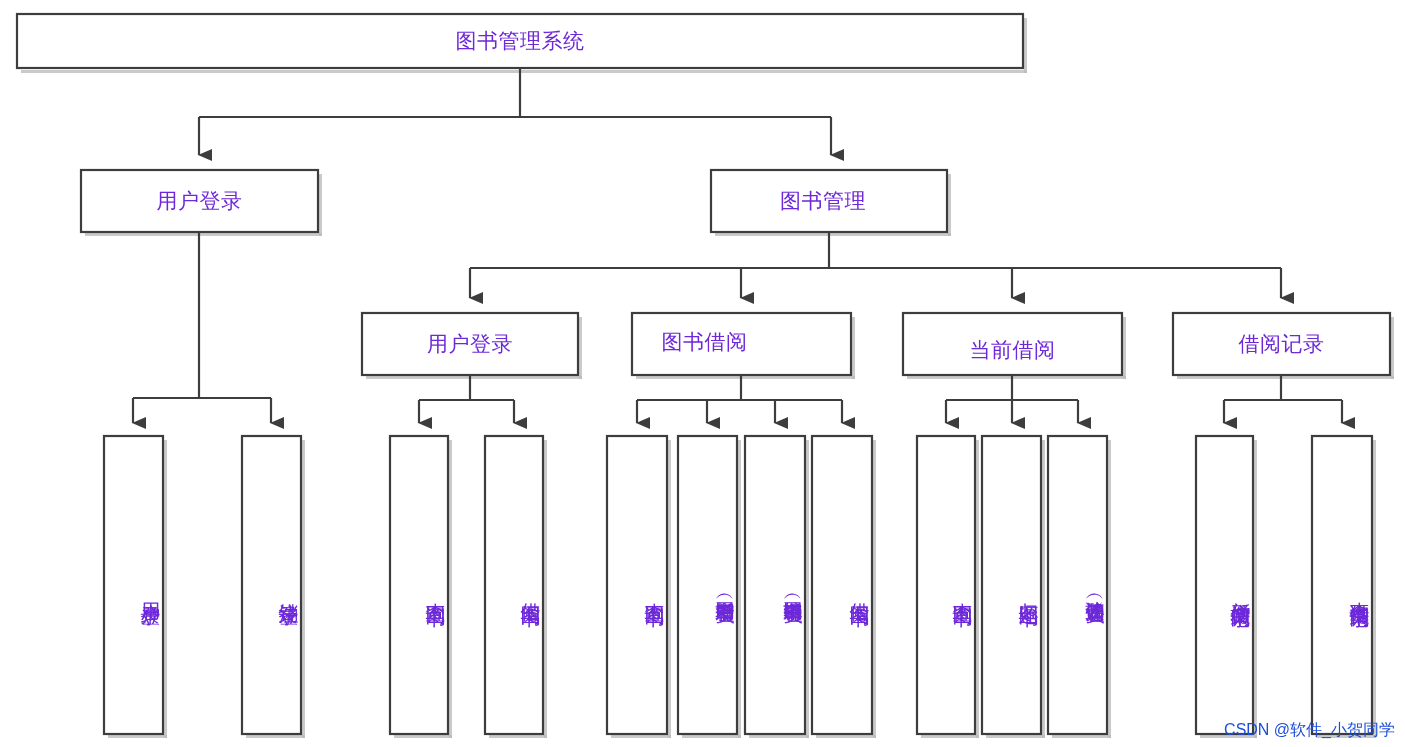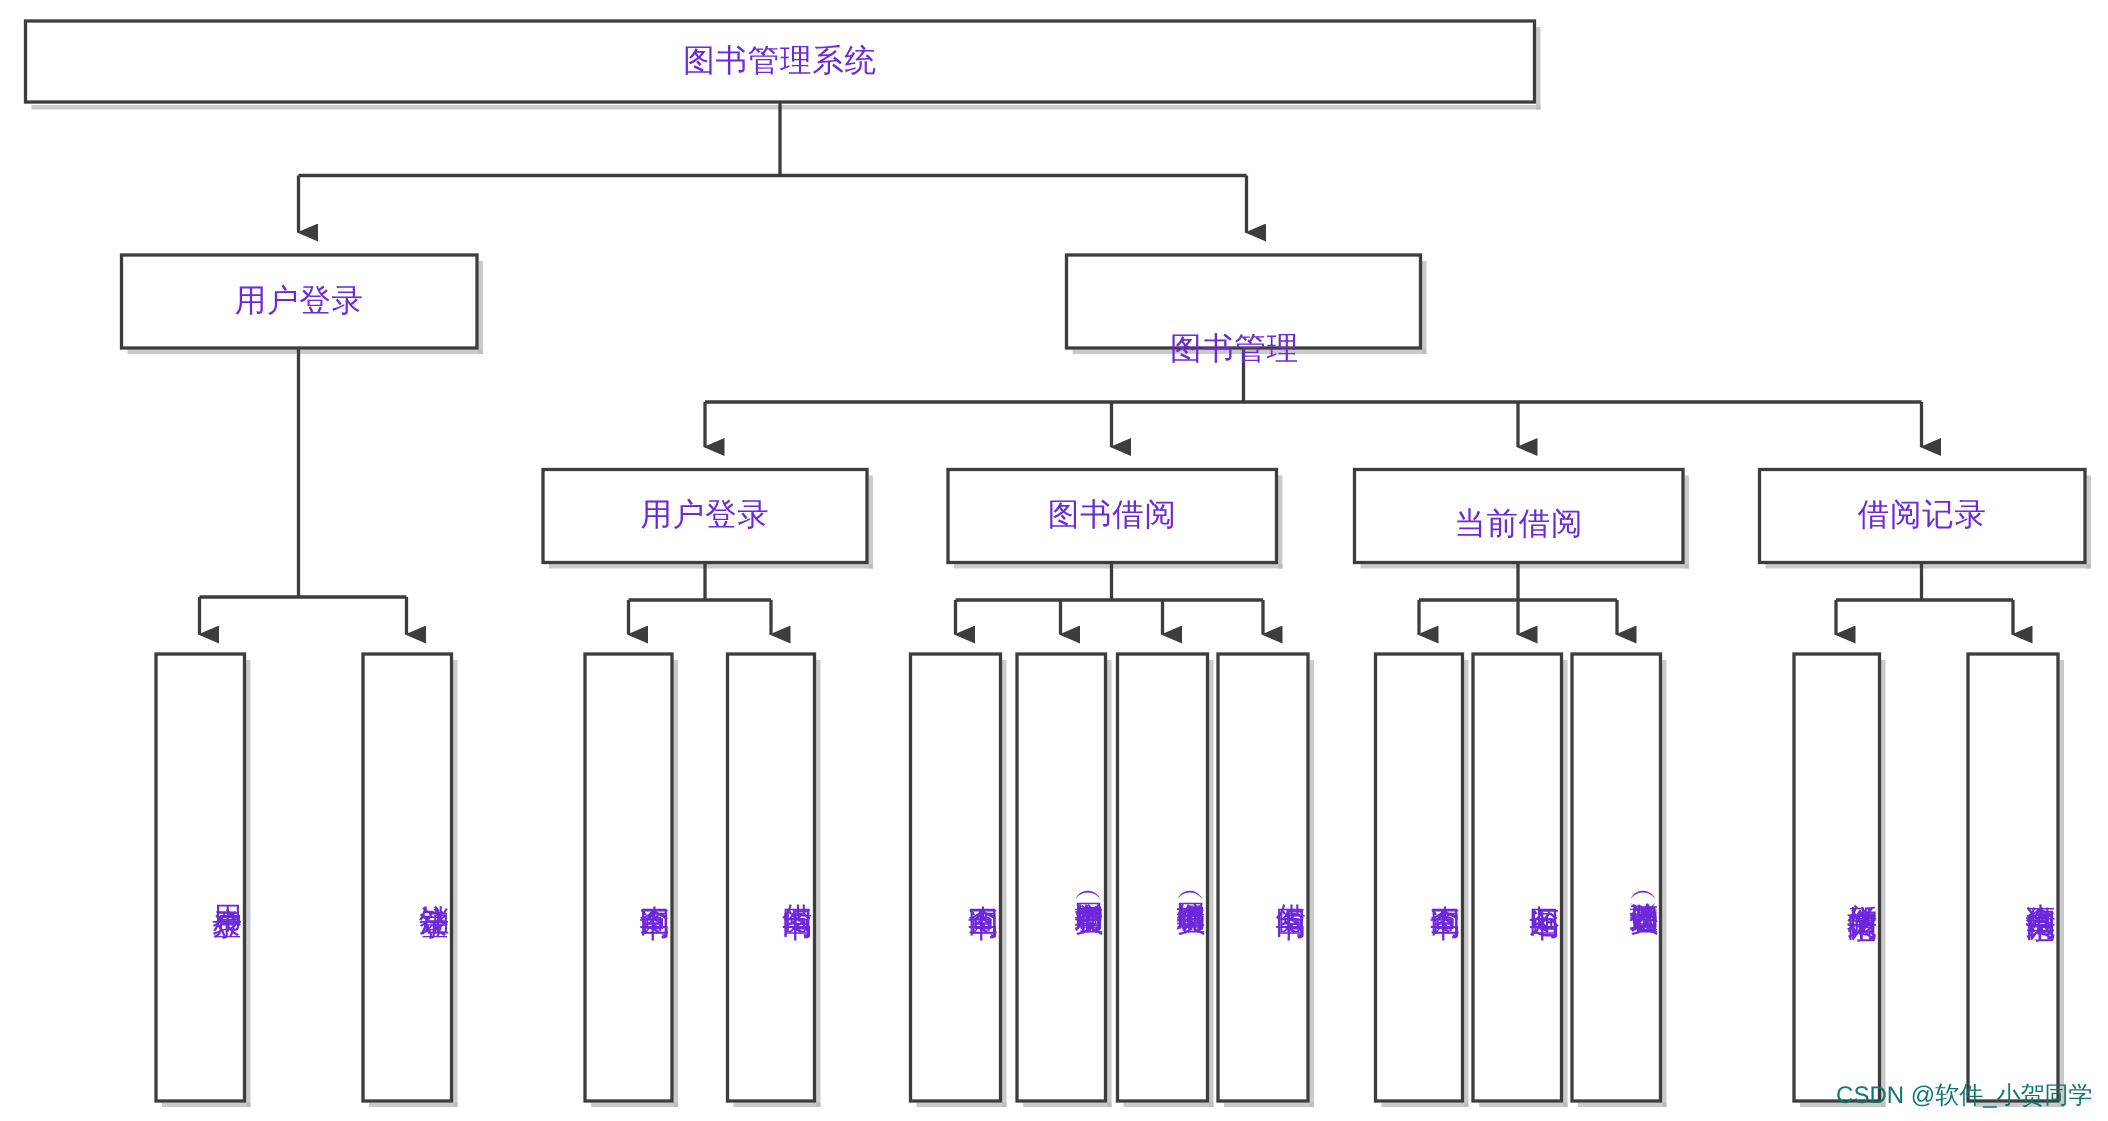--- a/index.html
+++ b/index.html
@@ -73,21 +73,21 @@
   .node-label.vertical.tall {
     font-size: 19px;
     letter-spacing: 0.5px;
     padding-top: 6px;
   }
   #watermark {
     position: absolute;
     right: 10px;
     bottom: 6px;
     font-size: 16px;
-    color: #0f766e;
+    color: #1d4ed8;
     font-family: "Liberation Sans", "DejaVu Sans", sans-serif;
     white-space: nowrap;
   }
 </style>
 </head>
 <body>
 
 <div id="diagram-root">
 
   <svg class="diagram-svg" viewBox="0 0 1405 747">
@@ -209,24 +209,24 @@
       <rect class="node-box" x="982" y="436" width="59" height="298"></rect>
       <rect class="node-box" x="1048" y="436" width="59" height="298"></rect>
       <rect class="node-box" x="1196" y="436" width="57" height="298"></rect>
       <rect class="node-box" x="1312" y="436" width="60" height="298"></rect>
     </g>
   </svg>
 
   <div class="node-label horizontal" style="left:17px; top:14px; width:1006px; height:54px;">图书管理系统</div>
 
   <div class="node-label horizontal" style="left:81px; top:170px; width:237px; height:62px;">用户登录</div>
-  <div class="node-label horizontal" style="left:711px; top:170px; width:224px; height:62px;margin-top:32px;">图书管理</div>
+  <div class="node-label horizontal" style="left:711px; top:170px; width:224px; height:62px;">图书管理</div>
 
   <div class="node-label horizontal" style="left:362px; top:313px; width:216px; height:62px;">用户登录</div>
-  <div class="node-label horizontal" style="left:632px; top:313px; width:219px; height:62px;">图书借阅</div>
+  <div class="node-label horizontal" style="left:595px; top:313px; width:219px; height:62px;font-family:Liberation Mono, monospace;">图书借阅</div>
   <div class="node-label horizontal" style="left:903px; top:313px; width:219px; height:75px;">当前借阅</div>
   <div class="node-label horizontal" style="left:1173px; top:313px; width:217px; height:62px;">借阅记录</div>
 
   <div class="node-label vertical" style="left:104px; top:436px; width:59px; height:298px;">用户登录</div>
   <div class="node-label vertical" style="left:242px; top:436px; width:59px; height:298px;">注销登录</div>
   <div class="node-label vertical" style="left:390px; top:436px; width:58px; height:298px;">查询图书</div>
   <div class="node-label vertical" style="left:485px; top:436px; width:58px; height:298px;">借阅图书</div>
   <div class="node-label vertical" style="left:607px; top:436px; width:60px; height:298px;">查询图书</div>
   <div class="node-label vertical tall" style="left:678px; top:436px; width:59px; height:298px;">新增图书（管理员）</div>
   <div class="node-label vertical tall" style="left:745px; top:436px; width:60px; height:298px;">编辑图书（管理员）</div>

